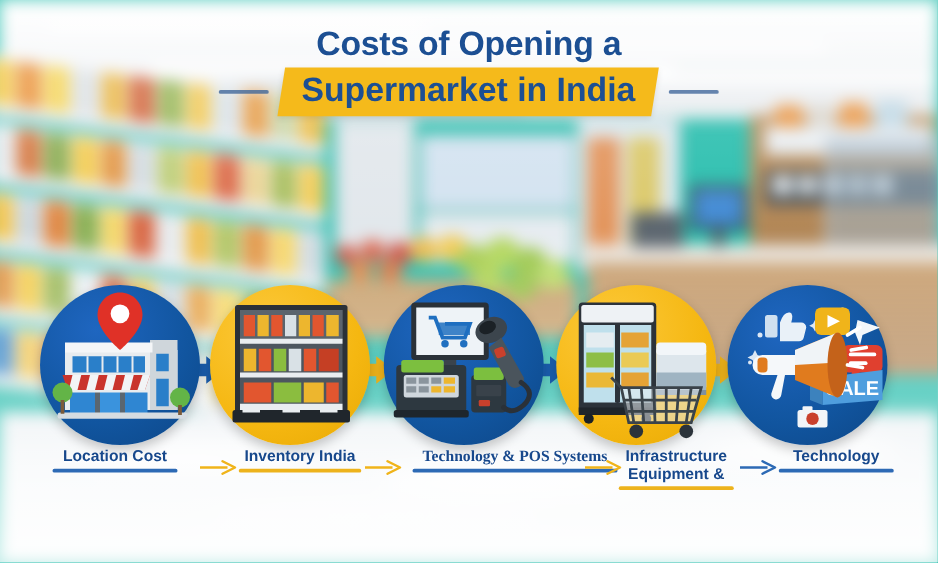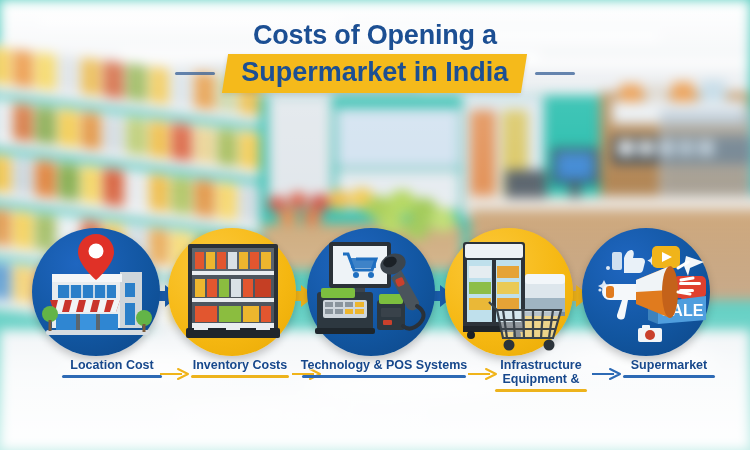--- a/index.html
+++ b/index.html
@@ -514,43 +514,43 @@
             <circle cx="68" cy="107" r="5" fill="#c9402c"></circle>
             <rect x="60" y="97" width="8" height="4" rx="1" fill="#f2f5f8"></rect>
           </g>
         </svg>
       </div>
     </div>
   </div>
 
   <div class="labels">
 
-    <div class="lab" style="left:46px;width:132px;">
+    <div class="lab" style="left:26px;width:132px;">
       <div class="txt">Location Cost</div>
       <div class="ul" style="width:100px;background:#2d6ab5;"></div>
     </div>
     <div class="lab-arrow" style="left:160px;">
       <svg viewBox="0 0 30 14" width="30" height="14">
         <line x1="0" y1="7" x2="22" y2="7" stroke="#f0b41a" stroke-width="2"></line>
         <path d="M18 2 L28 7 L18 12" fill="none" stroke="#f0b41a" stroke-width="2" stroke-linecap="round" stroke-linejoin="round"></path>
       </svg>
     </div>
 
     <div class="lab" style="left:180px;width:120px;">
-      <div class="txt">Inventory Costs</div>
+      <div class="txt">Inventory India</div>
       <div class="ul" style="width:98px;background:#edb31c;"></div>
     </div>
     <div class="lab-arrow" style="left:292px;">
       <svg viewBox="0 0 30 14" width="30" height="14">
         <line x1="0" y1="7" x2="22" y2="7" stroke="#f0b41a" stroke-width="2"></line>
         <path d="M18 2 L28 7 L18 12" fill="none" stroke="#f0b41a" stroke-width="2" stroke-linecap="round" stroke-linejoin="round"></path>
       </svg>
     </div>
 
-    <div class="lab" style="left:294px;width:180px;">
+    <div class="lab" style="left:322px;width:180px;font-family:Liberation Serif, serif;">
       <div class="txt">Technology &amp; POS Systems</div>
       <div class="ul" style="width:164px;background:#2d6ab5;"></div>
     </div>
     <div class="lab-arrow" style="left:468px;">
       <svg viewBox="0 0 30 14" width="30" height="14">
         <line x1="0" y1="7" x2="22" y2="7" stroke="#f0b41a" stroke-width="2"></line>
         <path d="M18 2 L28 7 L18 12" fill="none" stroke="#f0b41a" stroke-width="2" stroke-linecap="round" stroke-linejoin="round"></path>
       </svg>
     </div>
 
@@ -560,18 +560,18 @@
       <div class="ul" style="width:92px;background:#edb31c;"></div>
     </div>
     <div class="lab-arrow" style="left:592px;">
       <svg viewBox="0 0 30 14" width="30" height="14">
         <line x1="0" y1="7" x2="22" y2="7" stroke="#2d6ab5" stroke-width="2"></line>
         <path d="M18 2 L28 7 L18 12" fill="none" stroke="#2d6ab5" stroke-width="2" stroke-linecap="round" stroke-linejoin="round"></path>
       </svg>
     </div>
 
     <div class="lab" style="left:614px;width:110px;">
-      <div class="txt">Supermarket</div>
+      <div class="txt">Technology</div>
       <div class="ul" style="width:92px;background:#2d6ab5;"></div>
     </div>
   </div>
 
 </div>
 
 </body></html>

